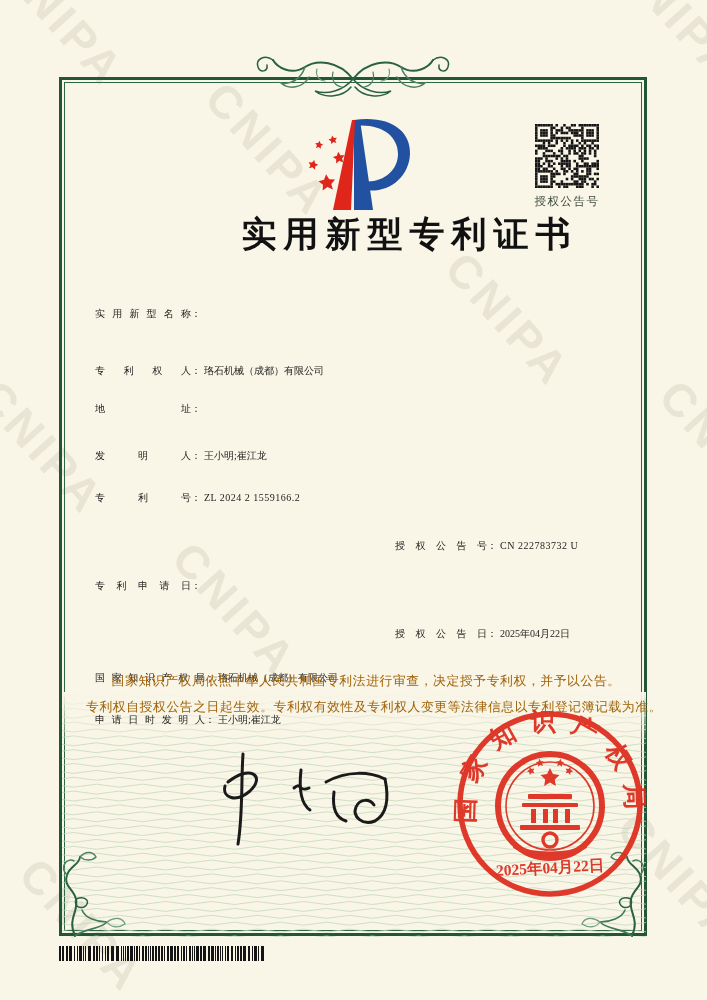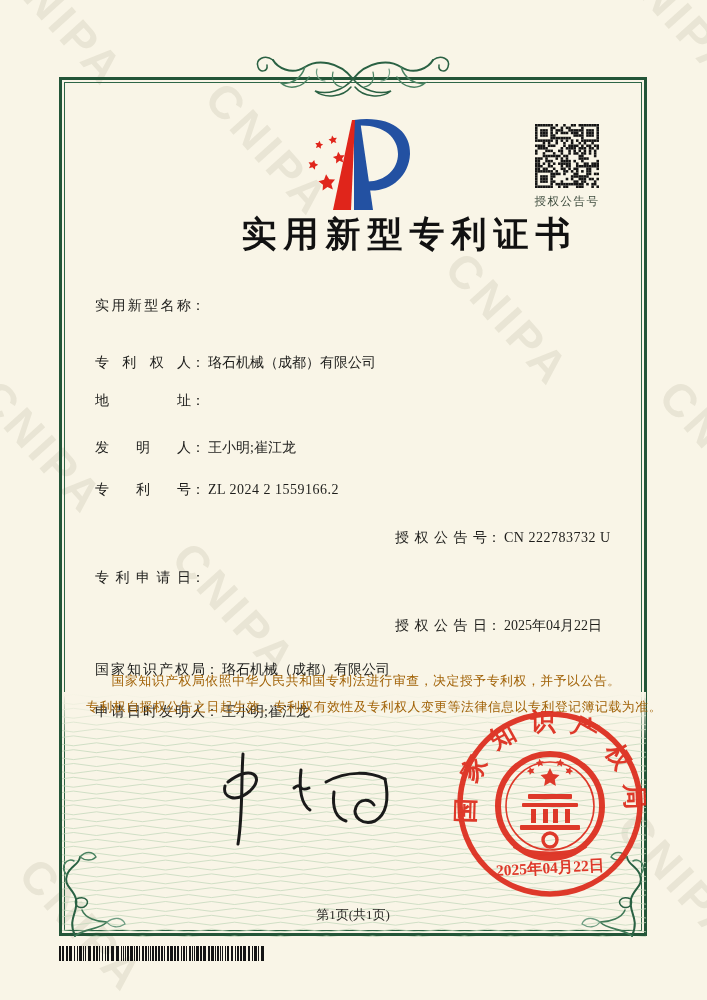--- a/index.html
+++ b/index.html
@@ -23,21 +23,21 @@
   .logo{position:absolute;left:297px;top:112px;}
 
   .qr{position:absolute;left:535px;top:124px;}
   .qr-caption{position:absolute;left:510px;top:194px;width:114px;text-align:center;
               font-size:11.5px;letter-spacing:1.5px;color:#3c4a3c;}
 
   .title{position:absolute;left:59px;top:211px;width:701px;text-align:center;
          font-size:35px;font-weight:700;letter-spacing:7px;color:#111;}
 
   
-  .fields{position:absolute;left:95px;top:294px;width:532px;font-size:14px;}
+  .fields{position:absolute;left:95px;top:302px;width:532px;font-size:10px;}
   .frow{display:flex;line-height:23px;}
   .flabel{display:inline-block;width:96px;text-align:justify;text-align-last:justify;flex:0 0 96px;}
   .flabel.wide{width:110px;flex:0 0 110px;}
   .fcolon{flex:0 0 auto;margin-right:3px;}
   .fvalue{flex:1 1 auto;}
   .fvalue.latin{letter-spacing:.5px;}
   .pairL{display:flex;flex:0 0 300px;}
   .pairR{display:flex;flex:1 1 auto;margin-top:48px;}
   .pairR .flabel{width:92px;flex:0 0 92px;letter-spacing:0;}
   .addr-val{width:428px;line-height:23px;}
@@ -629,17 +629,16 @@
         <rect x="101" y="103" width="5" height="14" stroke="none"></rect>
         <rect x="113" y="103" width="5" height="14" stroke="none"></rect>
         <rect x="68" y="119" width="60" height="5" rx="1" stroke="none"></rect>
         <circle cx="98" cy="134" r="7" fill="none" stroke-width="3.4"></circle>
         <path d="M62,140 C78,150 118,150 134,140" fill="none" stroke-width="4"></path>
       </g>
       <text x="98" y="167" text-anchor="middle" font-size="15.5" font-weight="700" fill="#dd2b1c" transform="rotate(-3 98 160)" font-family="Liberation Serif, DejaVu Serif, serif">2025年04月22日</text>
     </g>
   </svg>
 
-  <div class="pagenum">第1页(共1页)</div>
 
   <div class="barcode" id="barcode"><i style="width: 2px; margin-right: 1px;"></i><i style="width: 2px; margin-right: 2px;"></i><i style="width: 2px; margin-right: 1px;"></i><i style="width: 3px; margin-right: 2px;"></i><i style="width: 1px; margin-right: 2px;"></i><i style="width: 1px; margin-right: 1px;"></i><i style="width: 3px; margin-right: 1px;"></i><i style="width: 1px; margin-right: 1px;"></i><i style="width: 1px; margin-right: 2px;"></i><i style="width: 3px; margin-right: 2px;"></i><i style="width: 2px; margin-right: 1px;"></i><i style="width: 2px; margin-right: 1px;"></i><i style="width: 1px; margin-right: 2px;"></i><i style="width: 1px; margin-right: 2px;"></i><i style="width: 1px; margin-right: 1px;"></i><i style="width: 2px; margin-right: 2px;"></i><i style="width: 3px; margin-right: 2px;"></i><i style="width: 3px; margin-right: 2px;"></i><i style="width: 1px; margin-right: 1px;"></i><i style="width: 1px; margin-right: 1px;"></i><i style="width: 1px; margin-right: 1px;"></i><i style="width: 2px; margin-right: 1px;"></i><i style="width: 3px; margin-right: 1px;"></i><i style="width: 1px; margin-right: 1px;"></i><i style="width: 2px; margin-right: 1px;"></i><i style="width: 1px; margin-right: 2px;"></i><i style="width: 2px; margin-right: 1px;"></i><i style="width: 2px; margin-right: 1px;"></i><i style="width: 1px; margin-right: 1px;"></i><i style="width: 1px; margin-right: 1px;"></i><i style="width: 2px; margin-right: 1px;"></i><i style="width: 2px; margin-right: 1px;"></i><i style="width: 2px; margin-right: 1px;"></i><i style="width: 2px; margin-right: 1px;"></i><i style="width: 1px; margin-right: 2px;"></i><i style="width: 2px; margin-right: 1px;"></i><i style="width: 3px; margin-right: 1px;"></i><i style="width: 2px; margin-right: 1px;"></i><i style="width: 2px; margin-right: 2px;"></i><i style="width: 1px; margin-right: 1px;"></i><i style="width: 2px; margin-right: 1px;"></i><i style="width: 1px; margin-right: 2px;"></i><i style="width: 2px; margin-right: 1px;"></i><i style="width: 1px; margin-right: 1px;"></i><i style="width: 1px; margin-right: 1px;"></i><i style="width: 3px; margin-right: 1px;"></i><i style="width: 2px; margin-right: 1px;"></i><i style="width: 3px; margin-right: 2px;"></i><i style="width: 2px; margin-right: 1px;"></i><i style="width: 3px; margin-right: 1px;"></i><i style="width: 1px; margin-right: 1px;"></i><i style="width: 2px; margin-right: 1px;"></i><i style="width: 1px; margin-right: 1px;"></i><i style="width: 1px; margin-right: 2px;"></i><i style="width: 1px; margin-right: 1px;"></i><i style="width: 2px; margin-right: 2px;"></i><i style="width: 2px; margin-right: 2px;"></i><i style="width: 1px; margin-right: 1px;"></i><i style="width: 2px; margin-right: 1px;"></i><i style="width: 2px; margin-right: 1px;"></i><i style="width: 3px; margin-right: 2px;"></i><i style="width: 2px; margin-right: 2px;"></i><i style="width: 1px; margin-right: 1px;"></i><i style="width: 3px; margin-right: 1px;"></i><i style="width: 1px; margin-right: 2px;"></i><i style="width: 3px; margin-right: 2px;"></i></div>
 
 </div>
 
 </body></html>

